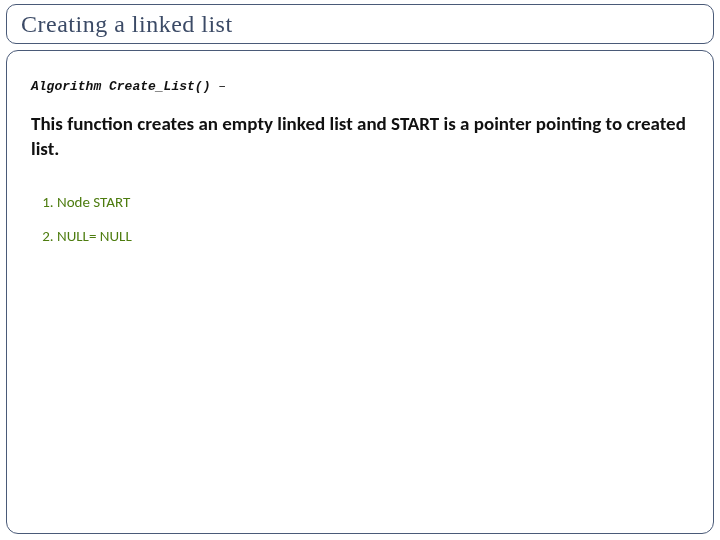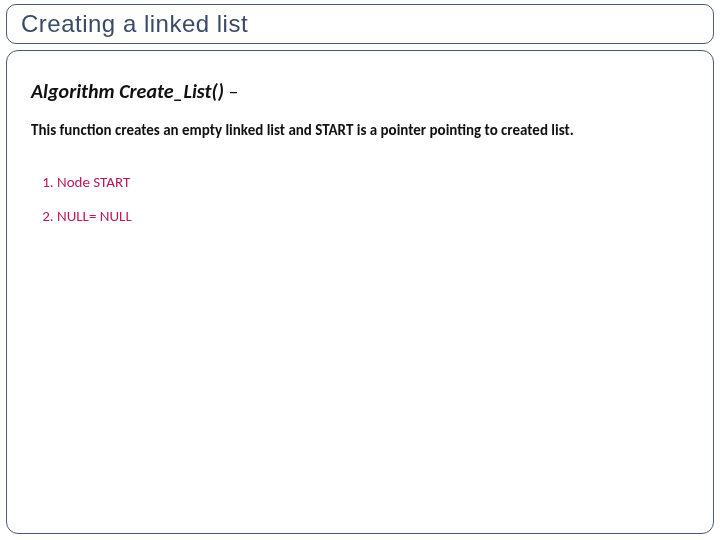--- a/index.html
+++ b/index.html
@@ -17,55 +17,56 @@
     width: 708px;
     height: 40px;
     border: 1.5px solid #4a5a78;
     border-radius: 10px;
     display: flex;
     align-items: center;
     padding-left: 14px;
     background: #fff;
   }
   .title-text {
-    font-family: Liberation Sans, sans-serif;
+    font-family: Liberation Serif, serif;
     font-size: 24px;
     color: #3b4a66;
     letter-spacing: 0.5px;
   }
   .body-box {
     position: absolute;
     top: 50px;
     left: 6px;
     width: 708px;
     height: 484px;
     border: 1.5px solid #4a5a78;
     border-radius: 12px;
     background: #fff;
     padding: 28px 24px 20px 24px;
   }
   .algo-heading {
-    font-size: 20px;
+    font-size: 13px;
     color: #111;
     margin-bottom: 18px;
+    font-family: Liberation Mono, monospace;
   }
   .algo-heading .name { font-weight: 700; font-style: italic; }
   .algo-heading .dash { font-weight: 400; }
   .description {
-    font-size: 15px;
+    font-size: 19px;
     color: #111;
     font-weight: 600;
     margin-bottom: 32px;
     line-height: 1.3;
   }
   .steps {
     list-style: decimal;
     padding-left: 26px;
     font-size: 15px;
-    color: #be185d;
+    color: #4d7c0f;
   }
   .steps li { margin-bottom: 16px; }
 </style>
 </head>
 <body>
 
 <div class="slide">
 
   <div class="title-box">
     <span class="title-text">Creating a linked list</span>

